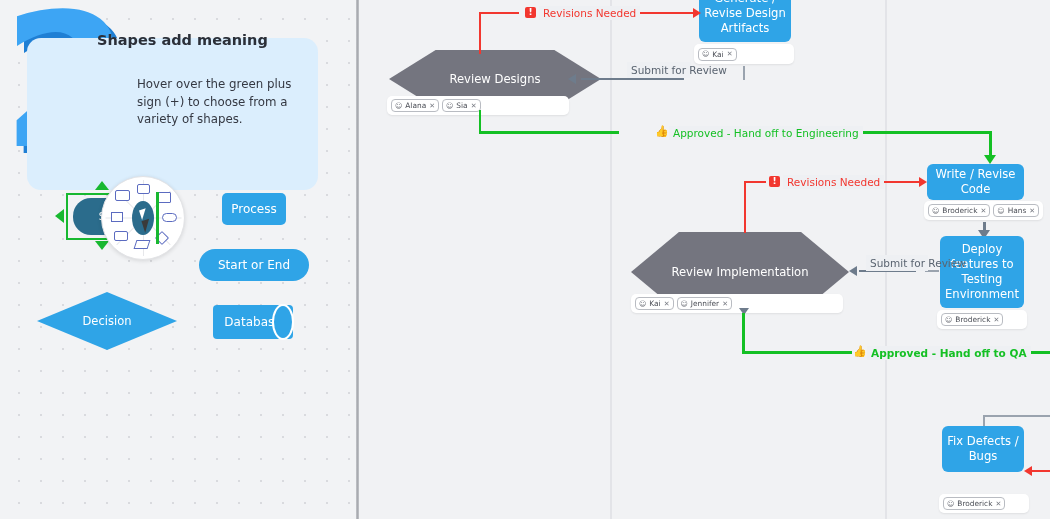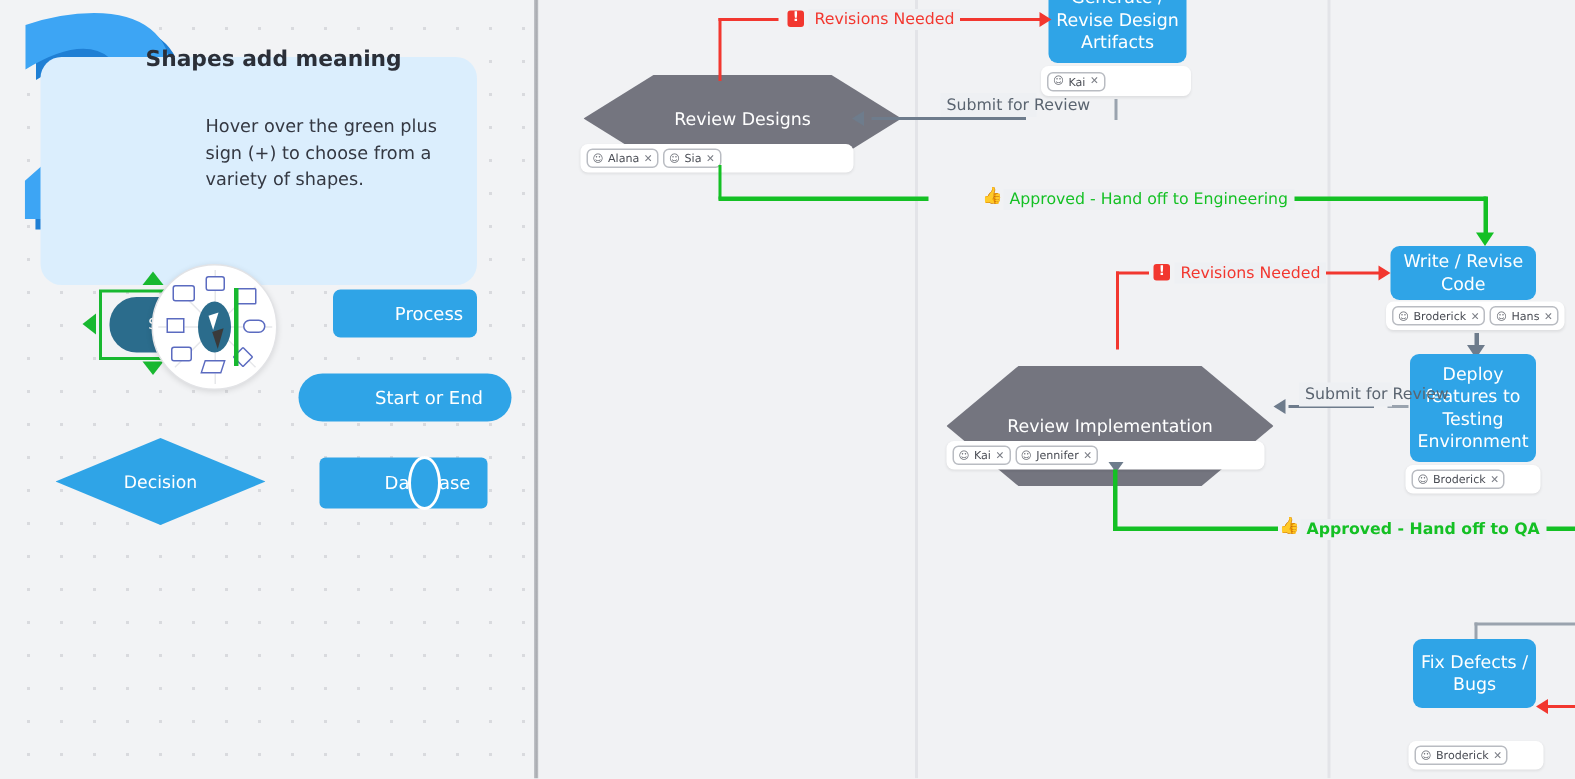--- a/index.html
+++ b/index.html
@@ -46,21 +46,21 @@
   .info-body{
     position:absolute;left:97px;top:76px;width:175px;
     font-family:"DejaVu Sans", sans-serif;
     font-size:11.8px;line-height:17.5px;color:#343842;margin-left:40px;
   }
 
   
   .sample{
     position:absolute;background:#2fa4e7;color:#ffffff;
     display:flex;align-items:center;justify-content:center;
-    font-family:"DejaVu Sans", sans-serif;font-size:12px;padding-left:32px;
+    font-family:"DejaVu Sans", sans-serif;font-size:12px;
   }
   .sample-process{left:222px;top:193px;width:64px;height:32px;border-radius:5px;}
   .sample-startend{left:199px;top:249px;width:110px;height:32px;border-radius:16px;text-align:center;}
   .sample-db{left:213px;top:305px;width:80px;height:34px;border-radius:4px;}
   .db-cyl{
     position:absolute;left:272px;top:304px;width:22px;height:36px;
     border-radius:50%/50%;background:#2fa4e7;border:2px solid #ffffff;
     box-sizing:border-box;
   }
   .decision{
@@ -331,21 +331,21 @@
       <span>Deploy features to Testing Environment</span>
     </div>
     <div class="tagbar" style="left:578px;top:310px;width:90px;height:19px;">
       <span class="tag">
         <span class="pic">☺</span>
         <span>Broderick</span>
         <span class="x">✕</span>
       </span>
     </div>
 
-    <div class="hexwrap" style="left:272px;top:244px;width:218px;height:80px;">
+    <div class="hexwrap" style="left:272px;top:232px;width:218px;height:80px;">
       <div class="hex"></div>
       <div class="hex-label">Review Implementation</div>
     </div>
     <div class="tagbar" style="left:272px;top:294px;width:212px;height:19px;">
       <span class="tag">
         <span class="pic">☺</span>
         <span>Kai</span>
         <span class="x">✕</span>
       </span>
       <span class="tag">

